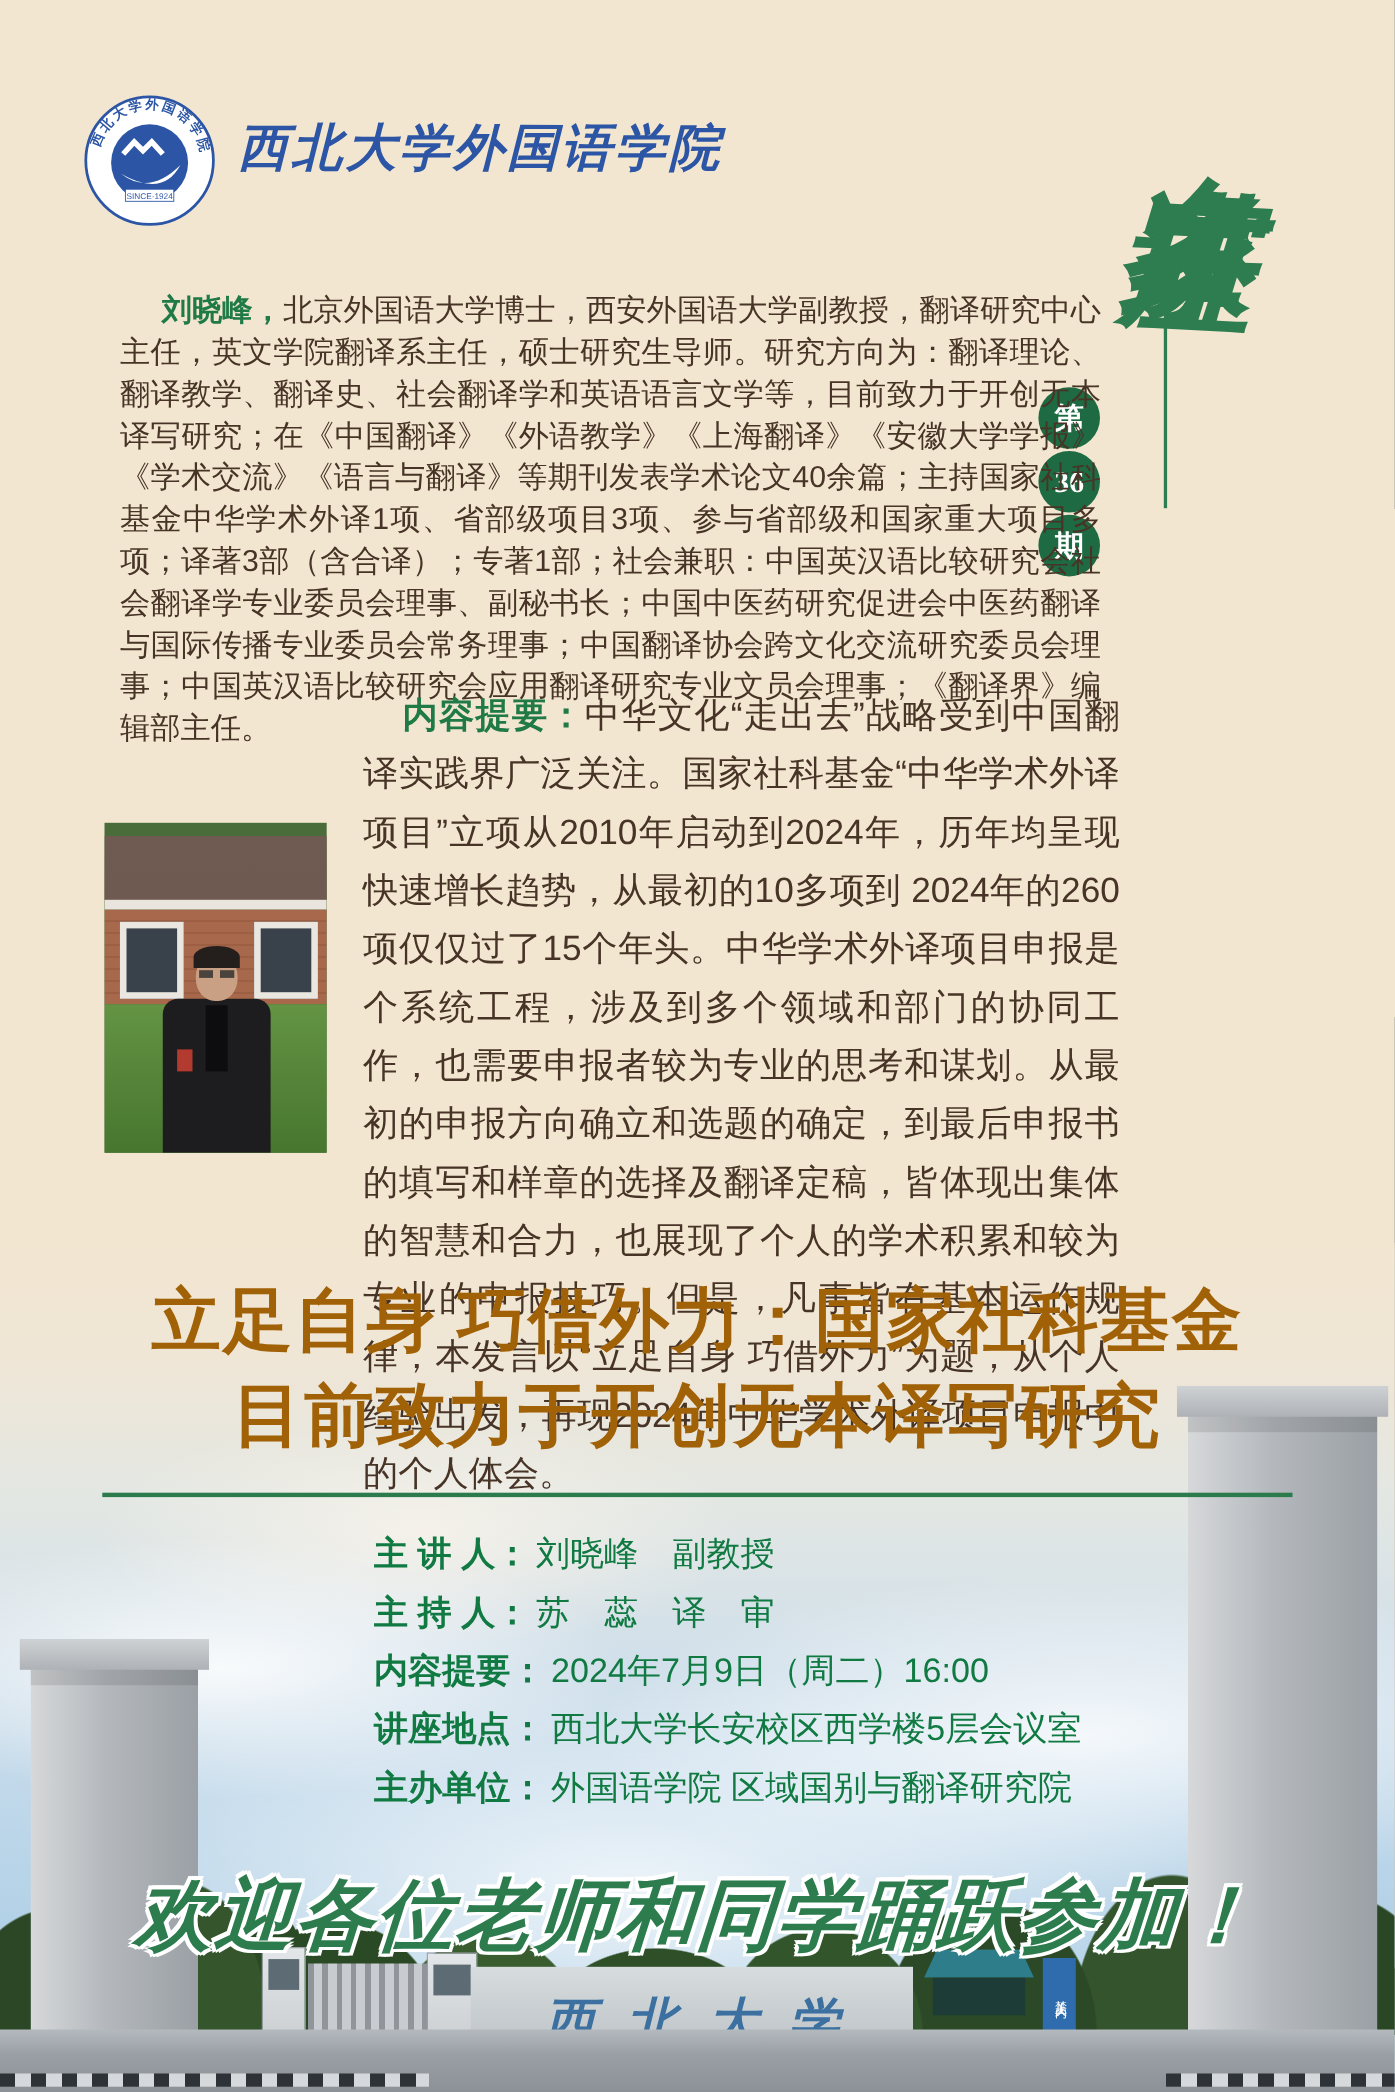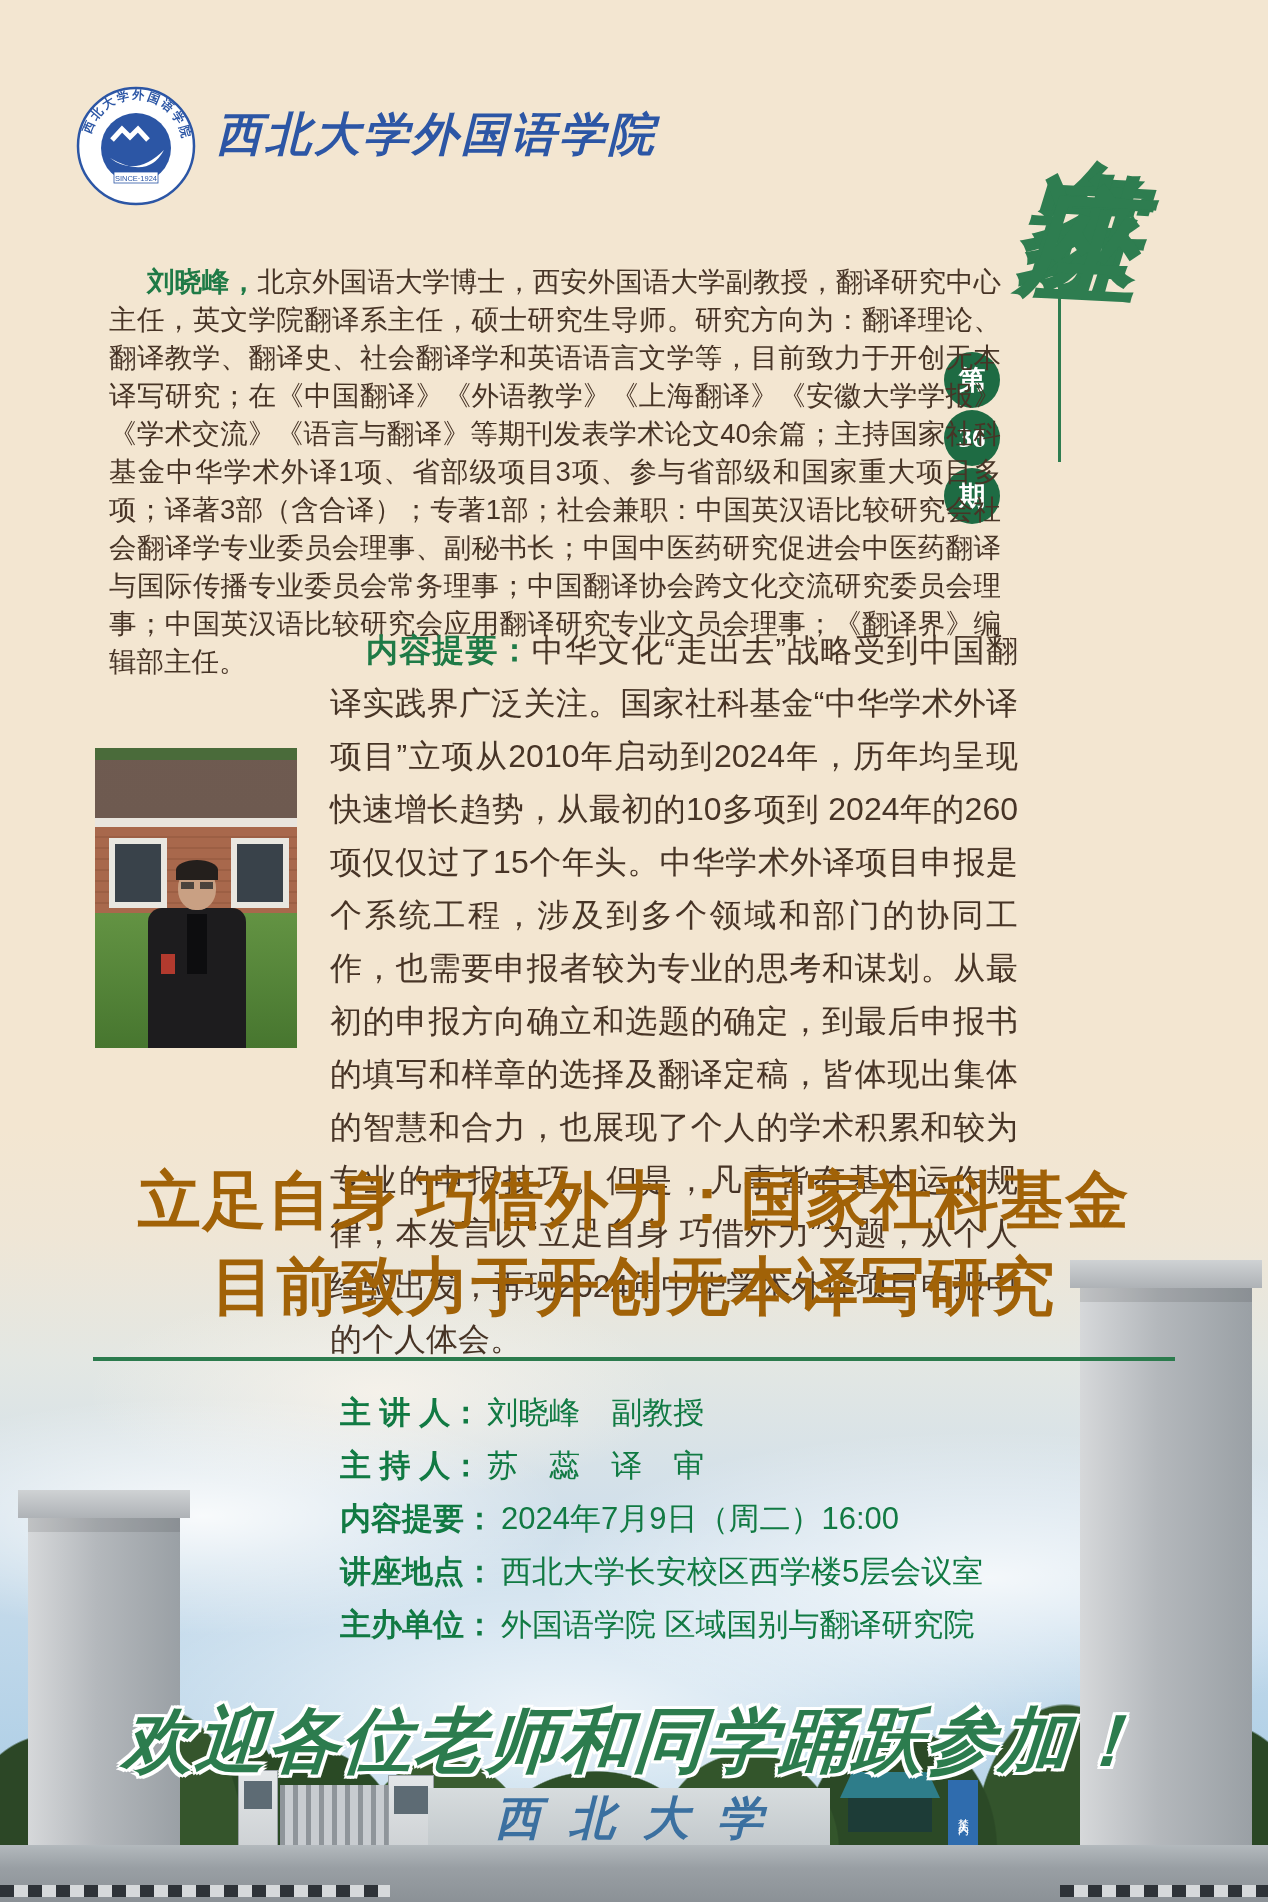--- a/index.html
+++ b/index.html
@@ -43,21 +43,21 @@
   .pillar-left{left:28px;top:360px;width:152px;height:358px;}
   .pillar-right{left:1080px;top:130px;width:172px;height:590px;}
   .fence{position:absolute;left:280px;top:655px;width:150px;height:78px;
     background:repeating-linear-gradient(90deg,#8f959a 0 5px,#c8ccd0 5px 13px);}
   .booth{position:absolute;background:linear-gradient(180deg,#e3e6e8,#c9cdd0);border:1px solid #9aa0a5;}
   .booth-1{left:238px;top:640px;width:38px;height:92px;}
   .booth-2{left:388px;top:645px;width:44px;height:88px;}
   .booth::before{content:"";position:absolute;left:5px;top:10px;right:5px;height:28px;background:#5d6b74;}
   .gate-wall{position:absolute;left:428px;top:658px;width:402px;height:82px;
     background:linear-gradient(180deg,#d7dcde,#c3c9cc 70%,#aeb4b8);
-    display:flex;align-items:flex-start;justify-content:center;}
+    display:flex;align-items:flex-end;justify-content:center;}
   .gate-text{font-family:"Liberation Serif",serif;font-style:italic;font-weight:bold;
     font-size:46px;letter-spacing:28px;text-indent:28px;color:#3b70a0;}
   .tent{position:absolute;left:840px;top:642px;width:100px;height:62px;}
   .tent::before{content:"";position:absolute;left:0;top:0;width:100%;height:26px;background:#2e7d8a;
     clip-path:polygon(12% 0,88% 0,100% 100%,0 100%);}
   .tent::after{content:"";position:absolute;left:8px;top:26px;width:84px;height:34px;background:rgba(26,56,62,.75);}
   .sign{position:absolute;left:948px;top:650px;width:30px;height:66px;background:#2f6cae;
     color:#fff;writing-mode:vertical-rl;font-size:11px;line-height:15px;letter-spacing:2px;
     display:flex;align-items:center;justify-content:center;}
   .road{position:absolute;left:0;top:715px;width:100%;height:57px;

